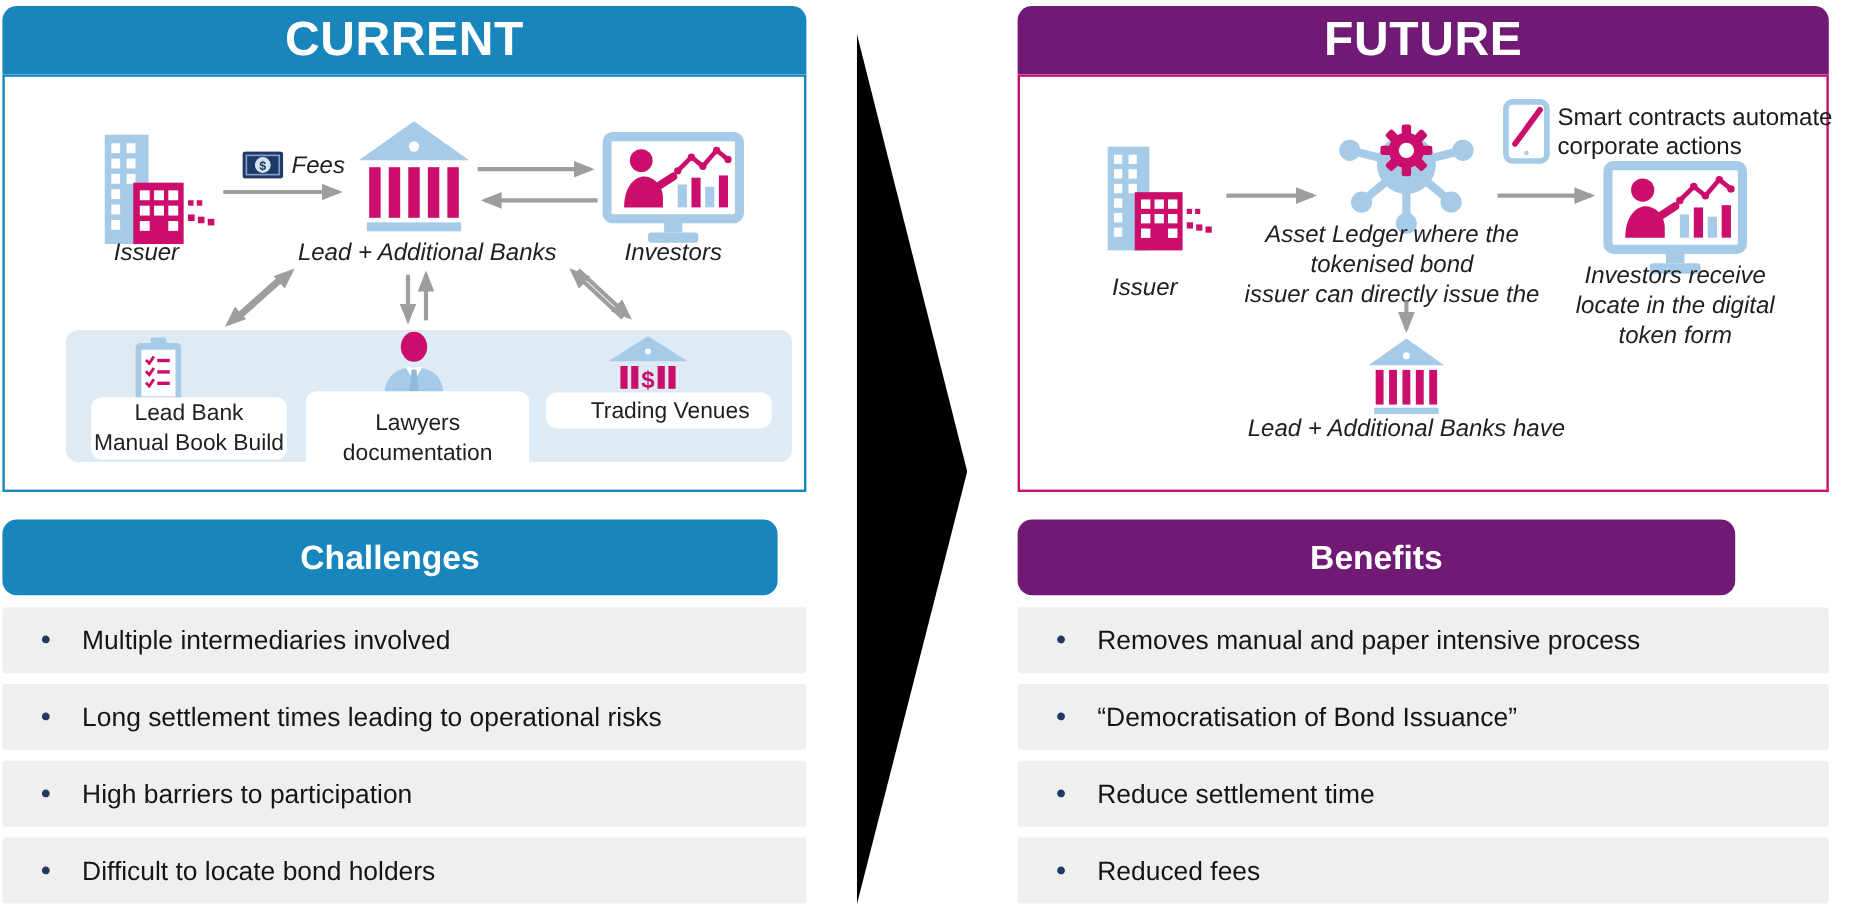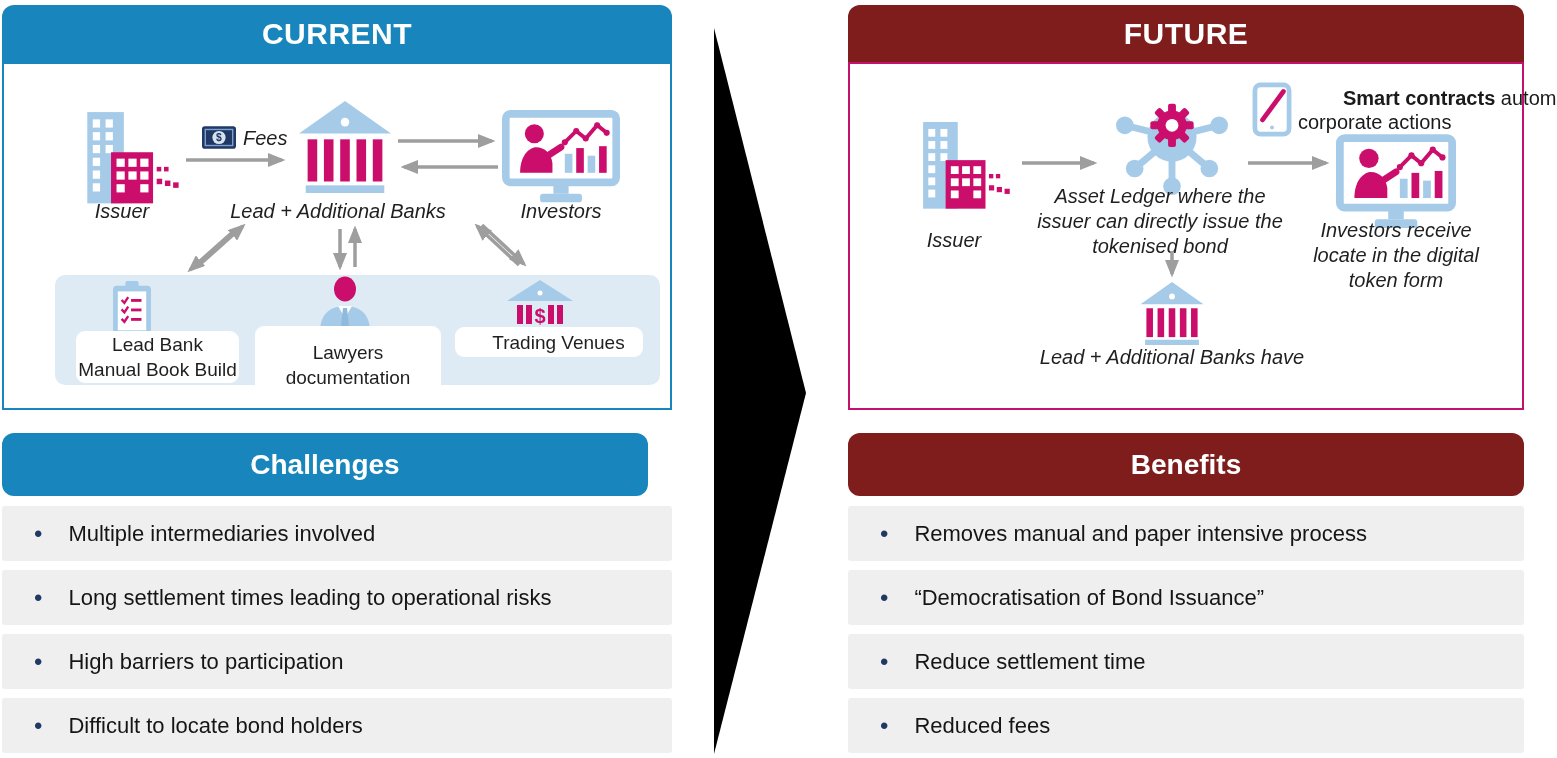--- a/index.html
+++ b/index.html
@@ -6,42 +6,42 @@
   body{
     width:1557px;height:758px;position:relative;background:#ffffff;
     font-family:"Liberation Sans", sans-serif;overflow:hidden;
   }
   .abs{position:absolute;}
   .hdr{
     color:#fff;font-weight:700;display:flex;align-items:center;justify-content:center;
     border-radius:12px 12px 0 0;letter-spacing:.5px;
   }
   .hdr-blue{background:#1886BD;}
-  .hdr-magenta{background:#7f1d1d;}
+  .hdr-magenta{background:#701a75;}
   .panel-body{background:#fff;}
   .panel-body.blue{border:2px solid #1886BD;}
   .panel-body.magenta{border:2px solid #C4116B;}
   .node-label{font-size:20px;color:#1f1f1f;text-align:center;line-height:25px;font-style:italic;}
   .subpanel{background:#DEEBF5;border-radius:10px;}
   .wbox{
     background:#fff;border-radius:9px;font-size:19px;line-height:25px;color:#1f1f1f;
     display:flex;flex-direction:column;align-items:center;justify-content:center;text-align:center;
   }
   .sec-hdr{
     color:#fff;font-weight:700;font-size:28px;display:flex;align-items:center;justify-content:center;
     border-radius:12px;
   }
   .row{
     background:#F0EFEF;border-radius:3px;display:flex;align-items:center;
     font-size:22px;color:#151515;
   }
   .row .bullet{color:#1F3864;font-size:24px;margin:0 26px 0 32px;line-height:1;}
-  .big-title{font-size:30px;}
+  .big-title{font-size:40px;}
   .smart-text{font-size:20px;line-height:24px;color:#1a1a1a;}
-  .smart-text .b{font-weight:700;margin-left:45px;}
+  .smart-text .b{font-weight:400;}
   .smart-text .line2{display:block;}
   svg{display:block;}
   .black-arrow{
     background:#000;
     clip-path:polygon(14px 0px, 106px 365px, 14px 726px);
   }
 </style>
 </head>
 <body>
 
@@ -97,21 +97,21 @@
   <circle cx="50" cy="22" r="4.5" fill="#ffffff"></circle>
   <g fill="#CB0E6B">
     <rect x="11" y="40" width="10" height="44"></rect>
       <rect x="28" y="40" width="10" height="44"></rect>
     <rect x="45" y="40" width="10" height="44"></rect>
       <rect x="62" y="40" width="10" height="44"></rect>
     <rect x="79" y="40" width="10" height="44"></rect>
   </g>
   <rect x="9" y="88" width="82" height="8" fill="#A6CBE8"></rect>
 </svg>
-<div class="abs node-label" style="left:222px;top:199px;width:232px;">Lead + Additional Banks</div>
+<div class="abs node-label" style="left:240px;top:199px;width:232px;">Lead + Additional Banks</div>
 
 <svg class="abs" style="left:502px;top:110px;" width="118" height="99" viewBox="0 0 124 104">
   <rect x="4" y="4" width="116" height="72" rx="5" fill="#ffffff" stroke="#A6CBE8" stroke-width="8"></rect>
   <circle cx="34" cy="25" r="10" fill="#CB0E6B"></circle>
   <path d="M19,66 C19,46 30,39 36,39 C45,39 52,46 53,56 L53,66 Z" fill="#CB0E6B"></path>
   <line x1="45" y1="50" x2="62" y2="39" stroke="#CB0E6B" stroke-width="7" stroke-linecap="round"></line>
   <g fill="none" stroke="#CB0E6B" stroke-width="4">
     <polyline points="66,34 78,22 88,30 100,16 110,24"></polyline>
   </g>
   <g fill="#CB0E6B">
@@ -245,22 +245,22 @@
     <rect x="-4" y="-22" width="8" height="12" rx="2" transform="rotate(180)"></rect>
     <rect x="-4" y="-22" width="8" height="12" rx="2" transform="rotate(225)"></rect>
     <rect x="-4" y="-22" width="8" height="12" rx="2" transform="rotate(270)"></rect>
     <rect x="-4" y="-22" width="8" height="12" rx="2" transform="rotate(315)"></rect>
     <circle r="15"></circle>
     <circle r="6.5" fill="#ffffff"></circle>
   </g>
 </svg>
 <div class="abs node-label" style="left:1030px;top:184px;width:260px;">
   <span style="display:block">Asset Ledger where the</span>
+  <span style="display:block">tokenised bond</span>
   <span style="display:block">issuer can directly issue the</span>
-  <span style="display:block">tokenised bond</span>
 </div>
 
 <svg class="abs" style="left:1252px;top:82px;" width="40" height="55" viewBox="0 0 42 58">
   <rect x="3" y="3" width="36" height="52" rx="6" fill="#ffffff" stroke="#A6CBE8" stroke-width="5"></rect>
   <circle cx="21" cy="48" r="2" fill="#A6CBE8"></circle>
   <line x1="11" y1="40" x2="33" y2="10" stroke="#CB0E6B" stroke-width="5" stroke-linecap="round"></line>
 </svg>
 <div class="abs smart-text" style="left:1298px;top:86px;width:240px;">
   <span style="white-space:nowrap">
     <span class="b">Smart contracts</span><span> automate</span>
@@ -347,21 +347,21 @@
 </div>
 <div class="abs row" style="left:2px;top:634px;width:670px;height:55px;">
   <span class="bullet">•</span>
   <span>High barriers to participation</span>
 </div>
 <div class="abs row" style="left:2px;top:698px;width:670px;height:55px;">
   <span class="bullet">•</span>
   <span>Difficult to locate bond holders</span>
 </div>
 
-<div class="abs sec-hdr hdr-magenta" style="left:848px;top:433px;width:676px;height:63px;">
+<div class="abs sec-hdr hdr-magenta" style="left:848px;top:433px;width:598px;height:63px;">
   <span>Benefits</span>
 </div>
 <div class="abs row" style="left:848px;top:506px;width:676px;height:55px;">
   <span class="bullet">•</span>
   <span>Removes manual and paper intensive process</span>
 </div>
 <div class="abs row" style="left:848px;top:570px;width:676px;height:55px;">
   <span class="bullet">•</span>
   <span>“Democratisation of Bond Issuance”</span>
 </div>

